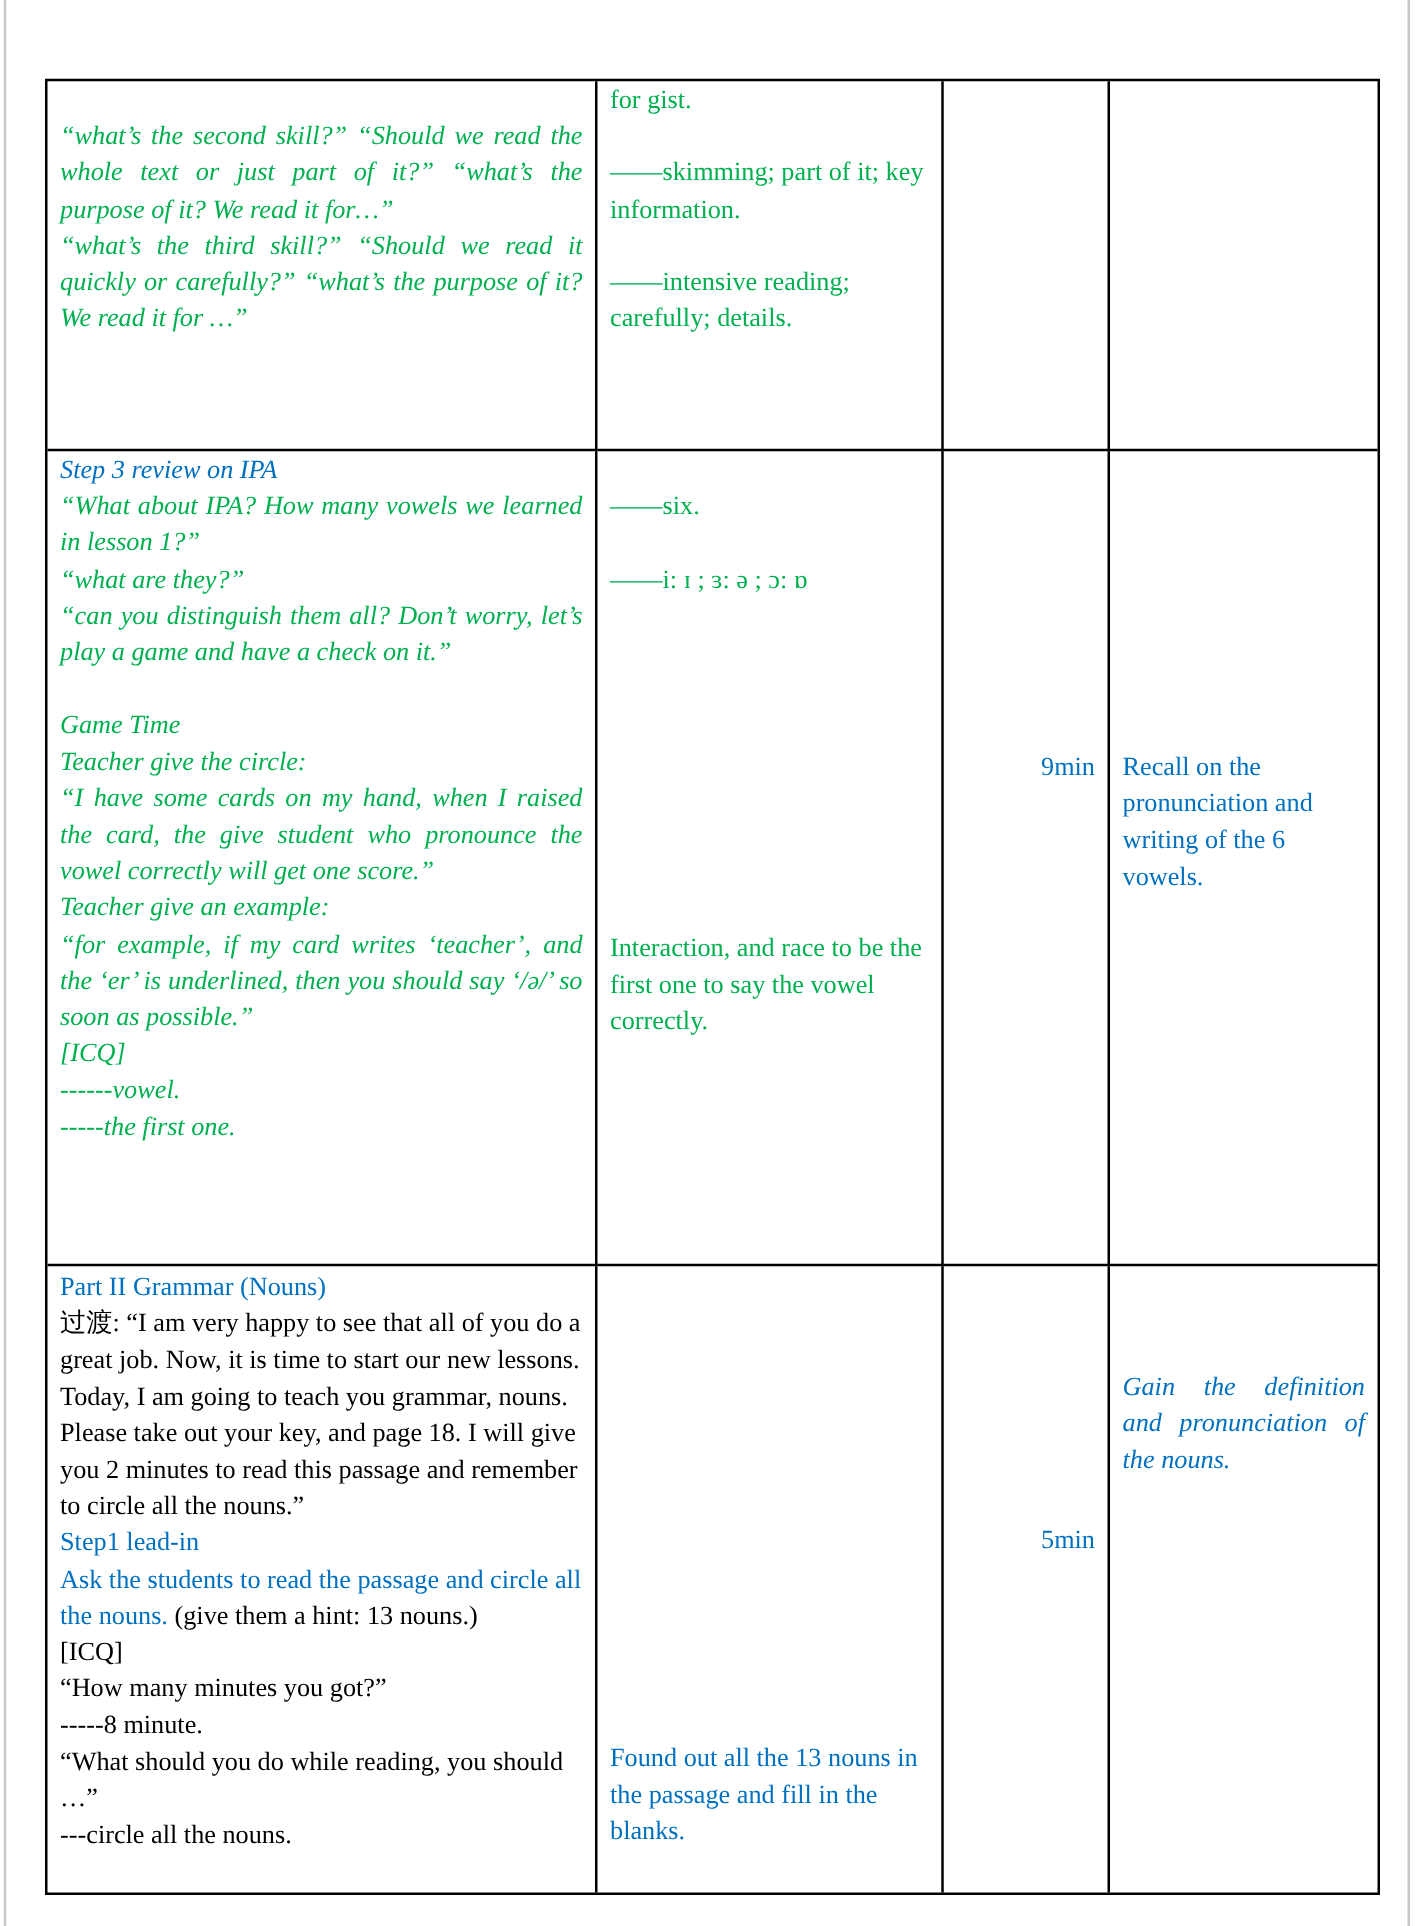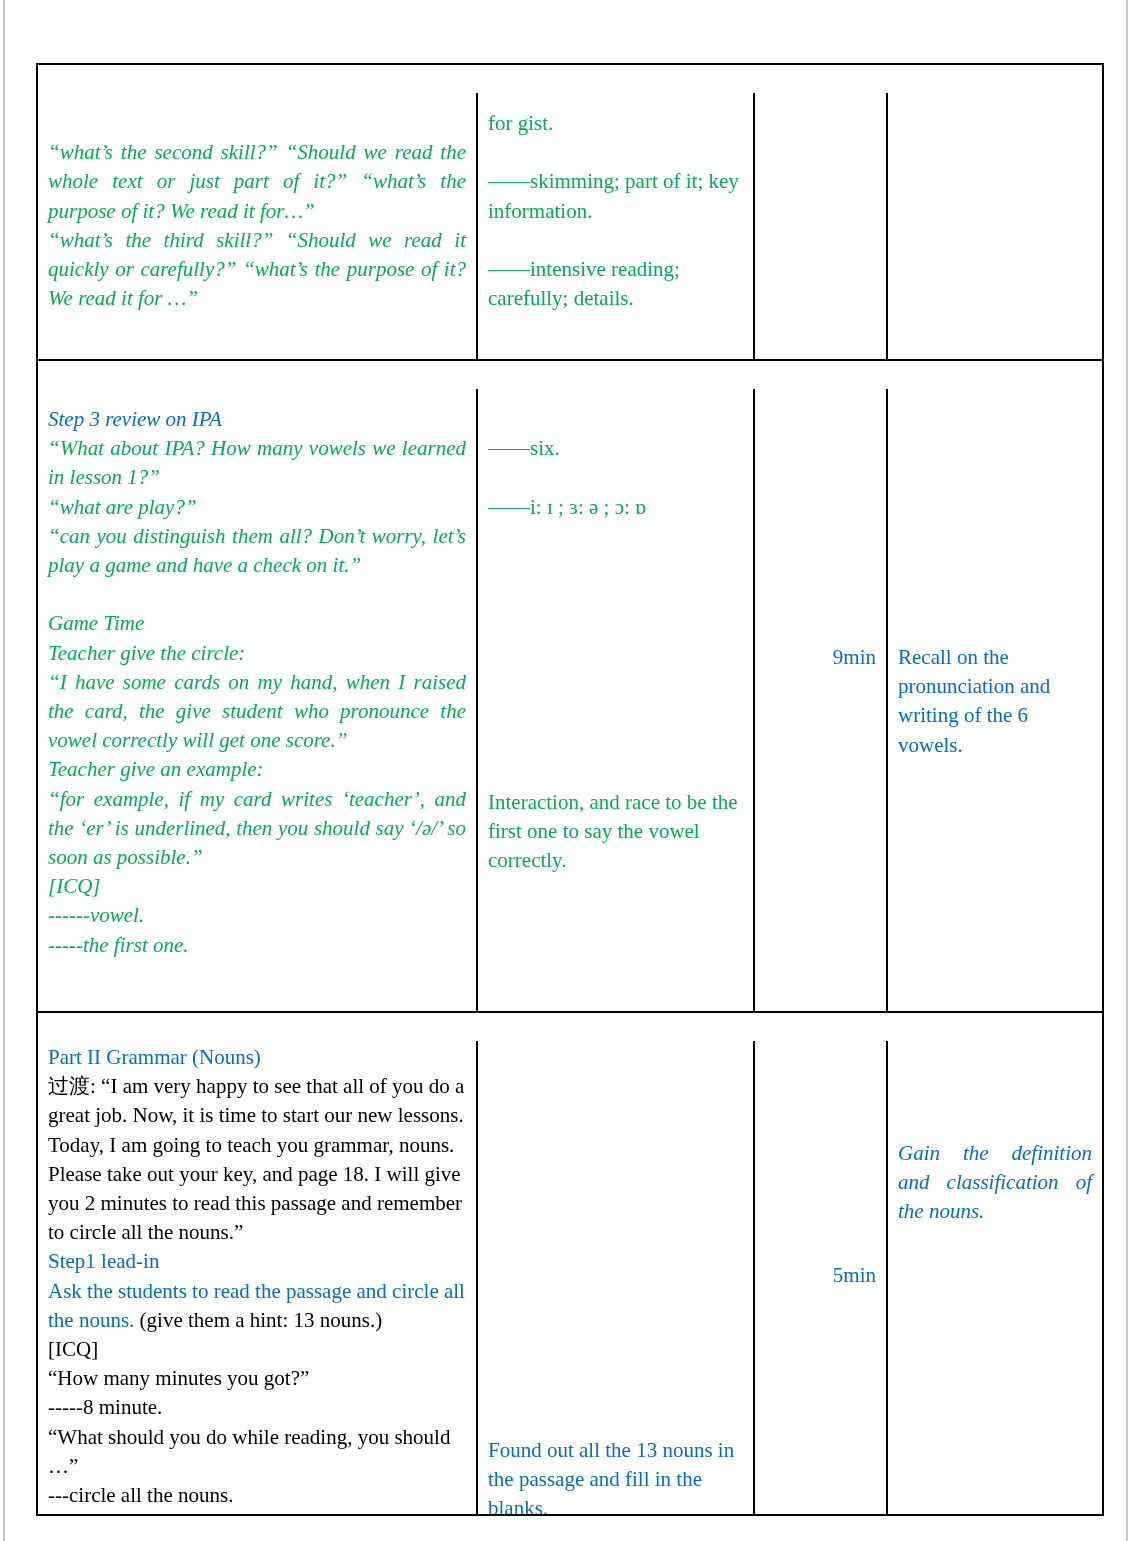--- a/index.html
+++ b/index.html
@@ -13,21 +13,21 @@
   .edge-r{left:1126px;}
   .tbl{
     position:absolute;left:36px;top:63px;
     display:grid;
     grid-template-columns:440px 277px 133px 214px;
     grid-template-rows:296px 652px 501px;
     border:2px solid #000;
   }
   .cell{
     border-right:2px solid #000;border-bottom:2px solid #000;
-    box-sizing:border-box;padding:16px 10px;overflow:hidden;position:relative;margin-top:28px;
+    box-sizing:border-box;padding:0 10px;overflow:hidden;position:relative;
   }
   .lc{border-right:none;}
   .lr{border-bottom:none;}
   .p{margin:0;}
   .sp{height:29.2px;}
   .just{text-align:justify;font-style:italic;}
   .green{color:var(--green,#00B050);}
   .blue{color:var(--blue,#0070C0);}
   .black{color:var(--black,#000000);}
   .time{text-align:right;font-family:Liberation Serif, serif;}
@@ -59,21 +59,21 @@
       <div class="p green">——skimming; part of it; key information.</div>
       <div class="sp"></div>
       <div class="p green">——intensive reading; carefully; details.</div>
     </div>
     <div class="cell"></div>
     <div class="cell lc"></div>
 
     <div class="cell just">
       <div class="p blue">Step 3 review on IPA</div>
       <div class="p green">“What about IPA? How many vowels we learned in lesson 1?”</div>
-      <div class="p green">“what are play?”</div>
+      <div class="p green">“what are they?”</div>
       <div class="p green">“can you distinguish them all? Don’t worry, let’s play a game and have a check on it.”</div>
       <div class="sp"></div>
       <div class="p green">Game Time</div>
       <div class="p green">Teacher give the circle:</div>
       <div class="p green">“I have some cards on my hand, when I raised the card, the give student who pronounce the vowel correctly will get one score.”</div>
       <div class="p green">Teacher give an example:</div>
       <div class="p green">“for example, if my card writes ‘teacher’, and the ‘er’ is underlined, then you should say ‘/ə/’ so soon as possible.”</div>
       <div class="p green">[ICQ]</div>
       <div class="p green">------vowel.</div>
       <div class="p green">-----the first one.</div>
@@ -105,17 +105,17 @@
       <div class="sp"></div>
       <div class="p blue">Invite 1 student to share the answer and have a</div>
     </div>
     <div class="cell lr">
       <div class="p blue mt-found">Found out all the 13 nouns in the passage and fill in the blanks.</div>
     </div>
     <div class="cell lr">
       <div class="p blue time mt-5min">5min</div>
     </div>
     <div class="cell lc lr just">
-      <div class="p blue mt-gain">Gain the definition and classification of the nouns.</div>
+      <div class="p blue mt-gain">Gain the definition and pronunciation of the nouns.</div>
     </div>
 
   </div>
 </div>
 
 </body></html>

